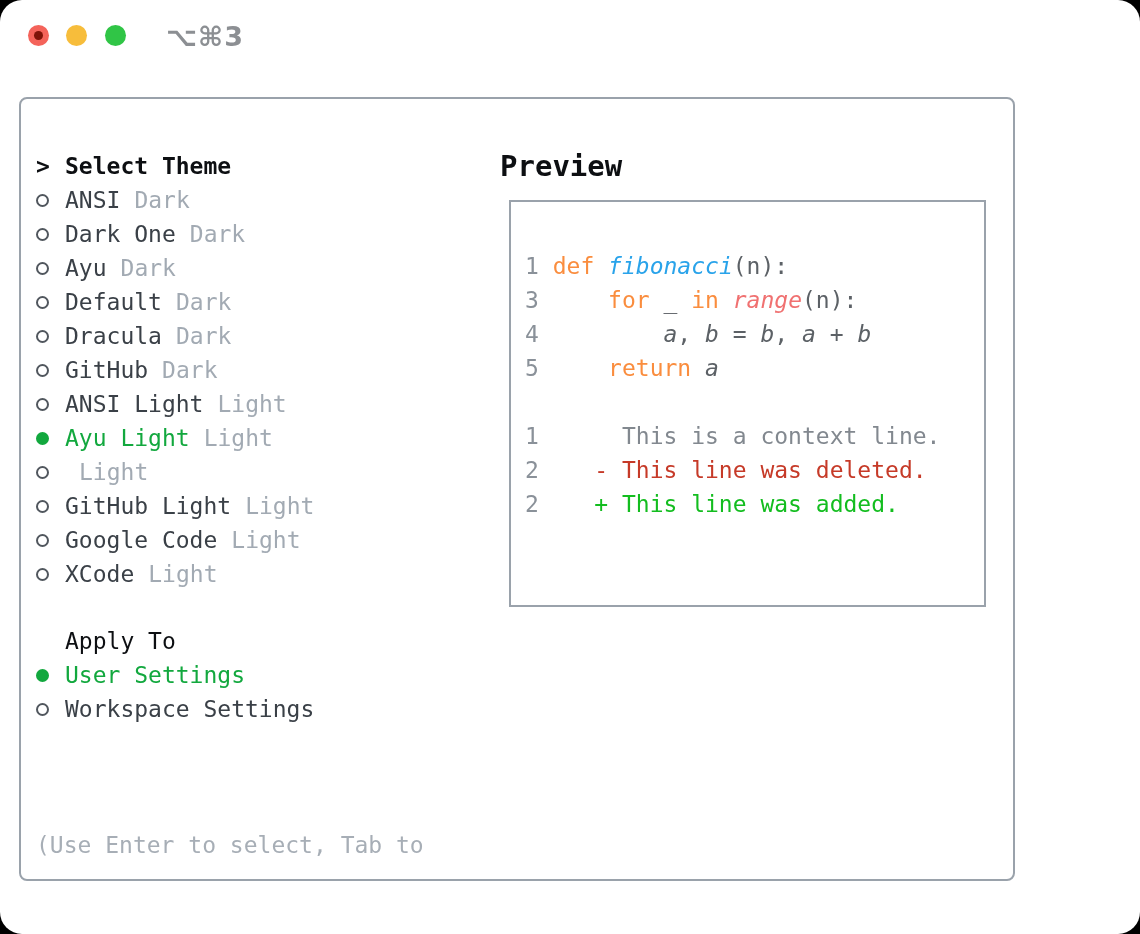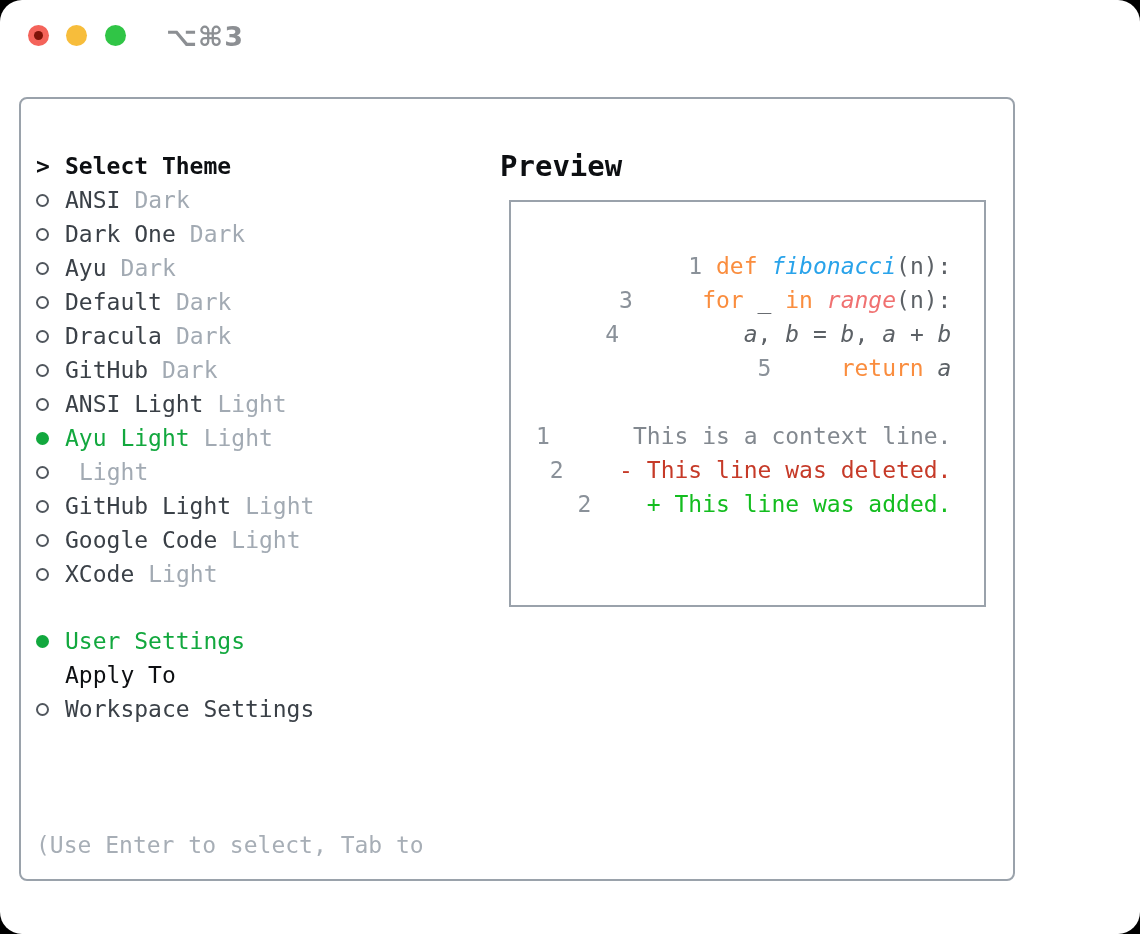--- a/index.html
+++ b/index.html
@@ -46,21 +46,21 @@
   .apply-group{position:absolute;left:15px;top:525px;}
   
   .preview-title{
     position:absolute;left:479px;top:50px;height:34px;line-height:34px;
     font-size:29px;font-weight:bold;color:var(--heading_black);
   }
   .preview-box{
     position:absolute;left:488px;top:101px;width:477px;height:407px;
     border:2px solid var(--border_gray);background:#fff;box-sizing:border-box;
   }
-  .code{position:absolute;left:25px;top:47px;font-size:23px;line-height:34px;text-align:right;}
+  .code{position:absolute;left:14px;top:47px;font-size:23px;line-height:34px;}
   .code-line{white-space:pre;height:34px;}
   .ln{color:var(--line_num)}
   .tk-kw{color:var(--kw)}
   .tk-fn{color:var(--fn);font-style:italic}
   .tk-var{color:var(--fg);font-style:italic}
   .tk-num{color:var(--number)}
   .tk-rng{color:var(--rng);font-style:italic}
   .tk-fg{color:var(--fg)}
   .tk-ctx{color:var(--ctx)}
   .tk-del{color:var(--del)}
@@ -92,26 +92,26 @@
         <div class="row"><span class="slot"><span class="radio"></span></span><span class="t-name">GitHub</span><span class="t-variant">Dark</span></div>
         <div class="row"><span class="slot"><span class="radio"></span></span><span class="t-name">ANSI Light</span><span class="t-variant">Light</span></div>
         <div class="row"><span class="slot"><span class="radio sel"></span></span><span class="t-name sel">Ayu Light</span><span class="t-variant">Light</span></div>
         <div class="row"><span class="slot"><span class="radio"></span></span><span class="t-variant">Light</span></div>
         <div class="row"><span class="slot"><span class="radio"></span></span><span class="t-name">GitHub Light</span><span class="t-variant">Light</span></div>
         <div class="row"><span class="slot"><span class="radio"></span></span><span class="t-name">Google Code</span><span class="t-variant">Light</span></div>
         <div class="row"><span class="slot"><span class="radio"></span></span><span class="t-name">XCode</span><span class="t-variant">Light</span></div>
       </div>
 
     <div class="apply-group mono" id="apply-group">
-      <div class="row"><span class="slot"><span class="radio sel"></span></span><span class="t-name sel">User Settings</span></div>
-
-    <div class="row">
+      <div class="row">
         <span class="slot"></span>
         <span class="t-name" style="color:var(--heading_black)">Apply To</span>
       </div>
+
+    <div class="row"><span class="slot"><span class="radio sel"></span></span><span class="t-name sel">User Settings</span></div>
         <div class="row"><span class="slot"><span class="radio"></span></span><span class="t-name">Workspace Settings</span></div>
       </div>
 
     <div class="help">
       <div>(Use Enter to select, Tab to</div>
       <div>change focus)</div>
     </div>
 
     <div class="preview-title">Preview</div>
     <div class="preview-box">

